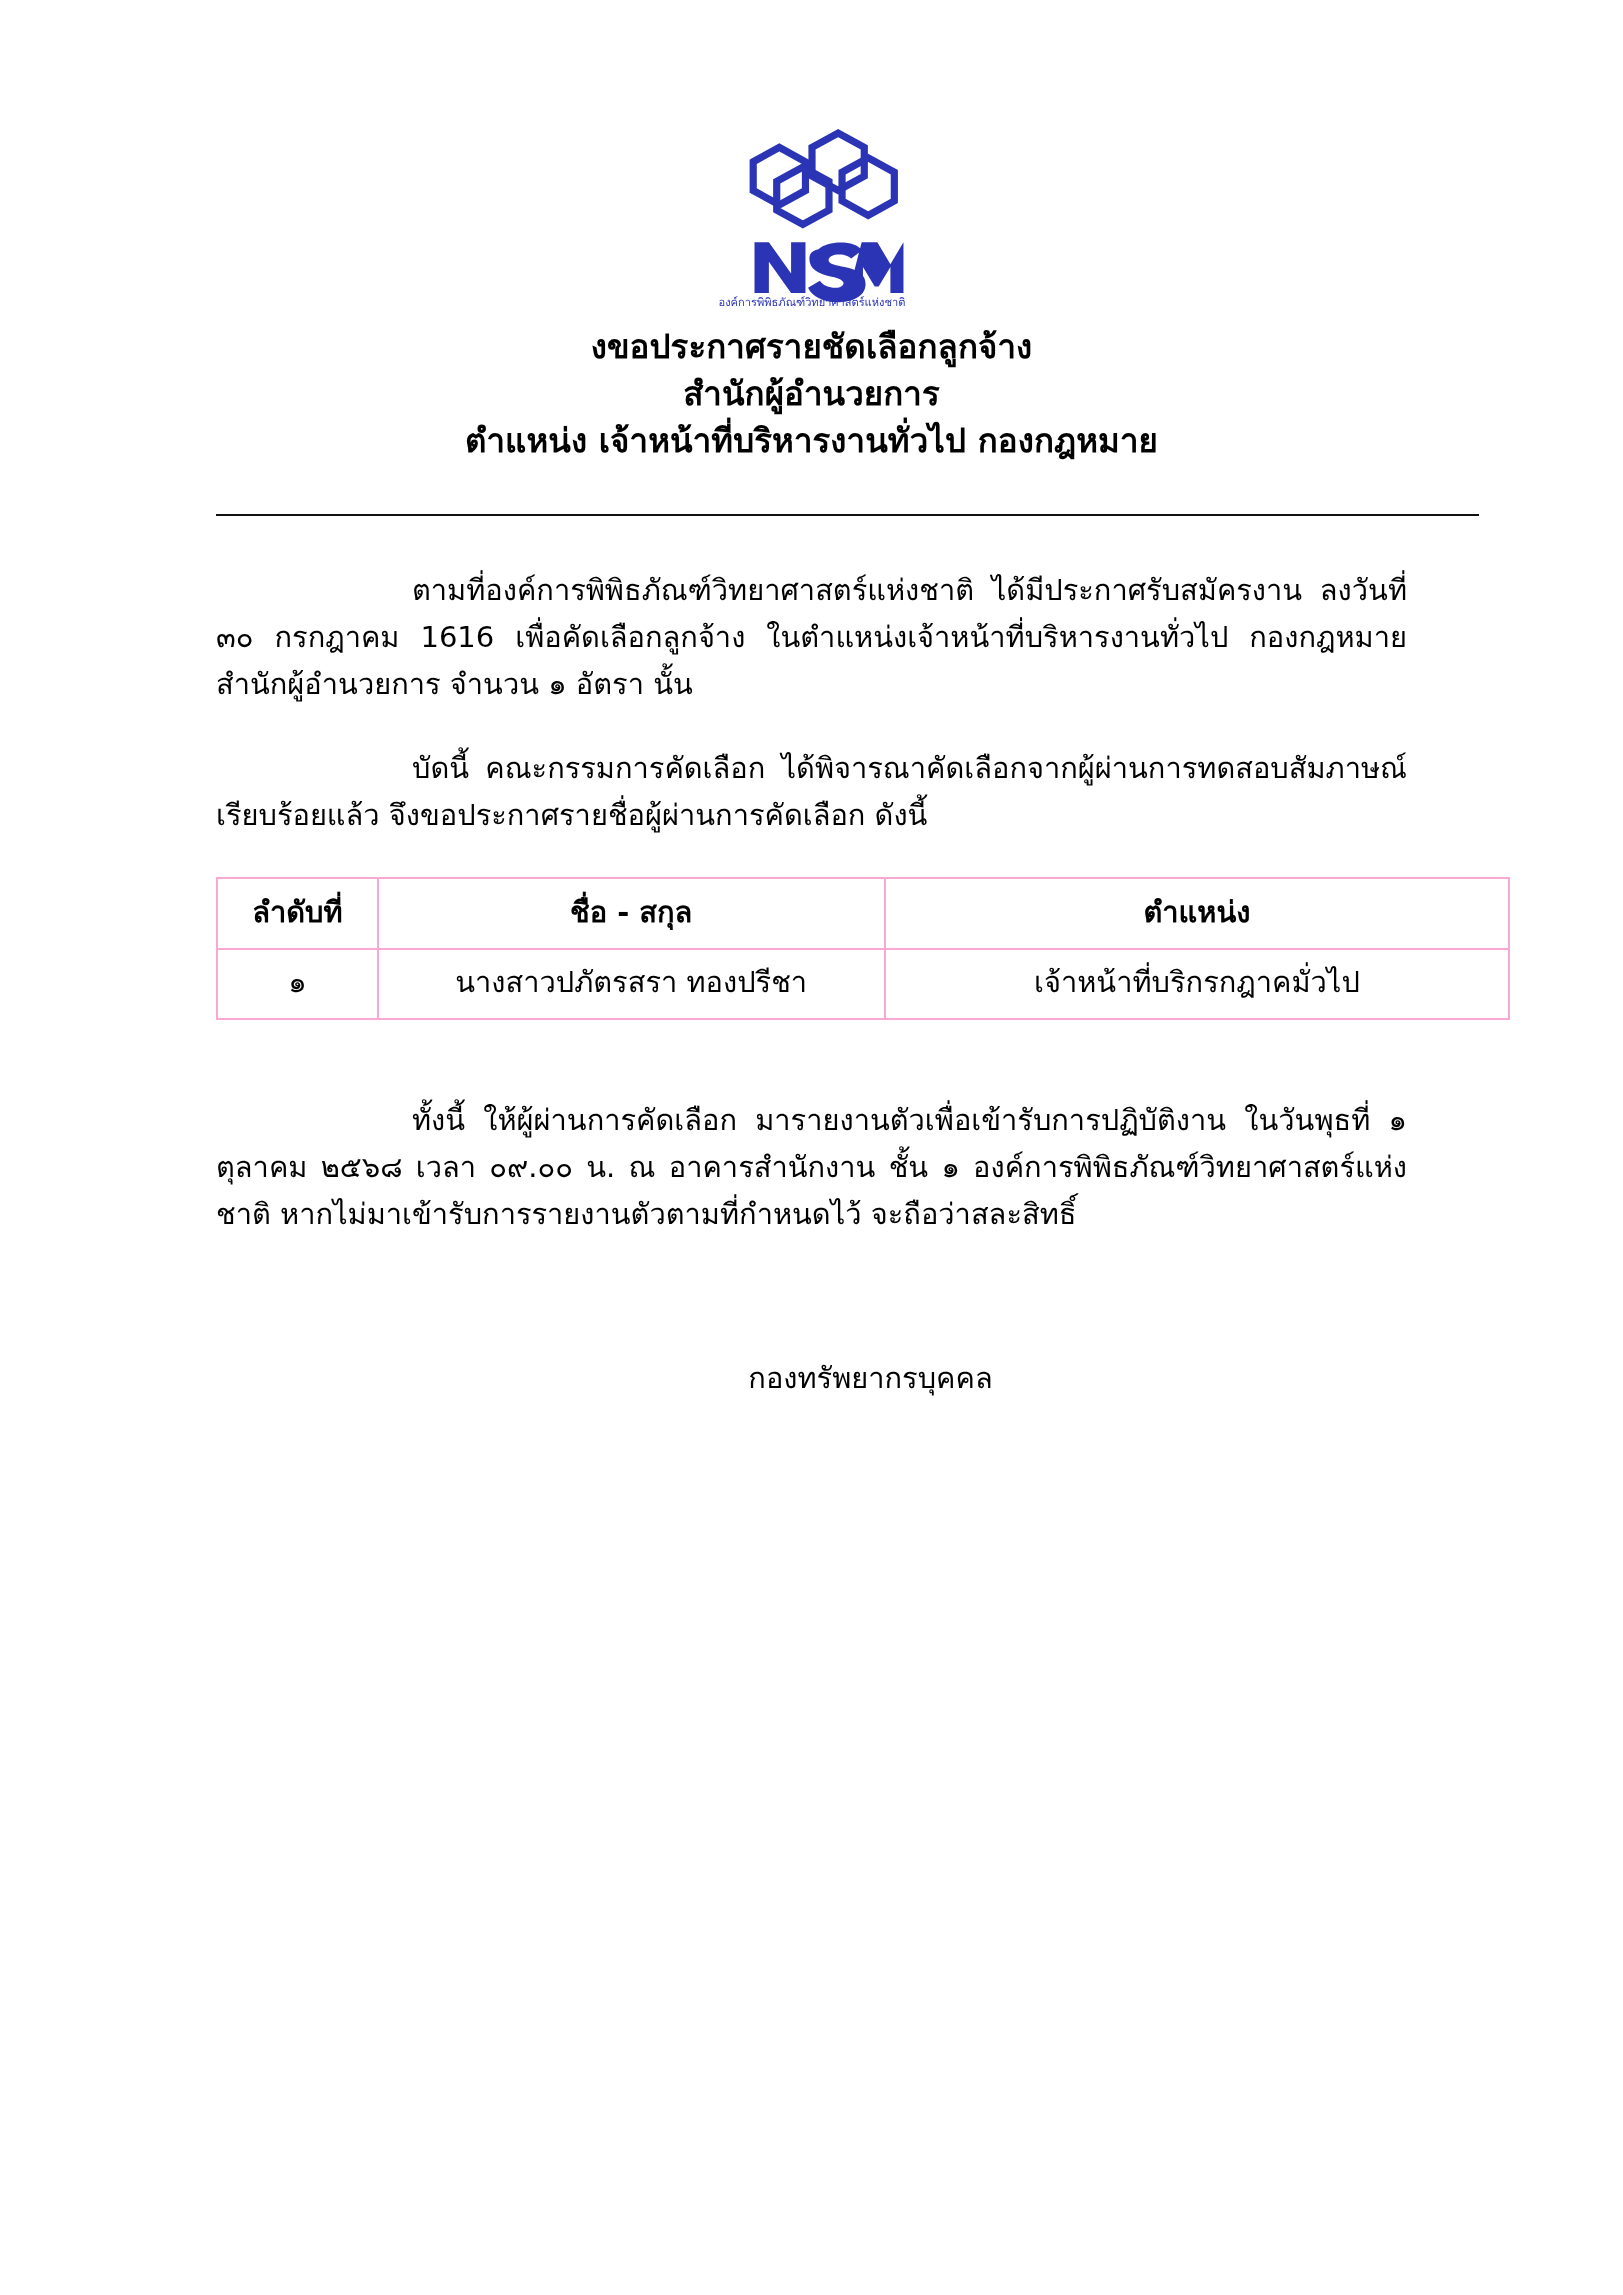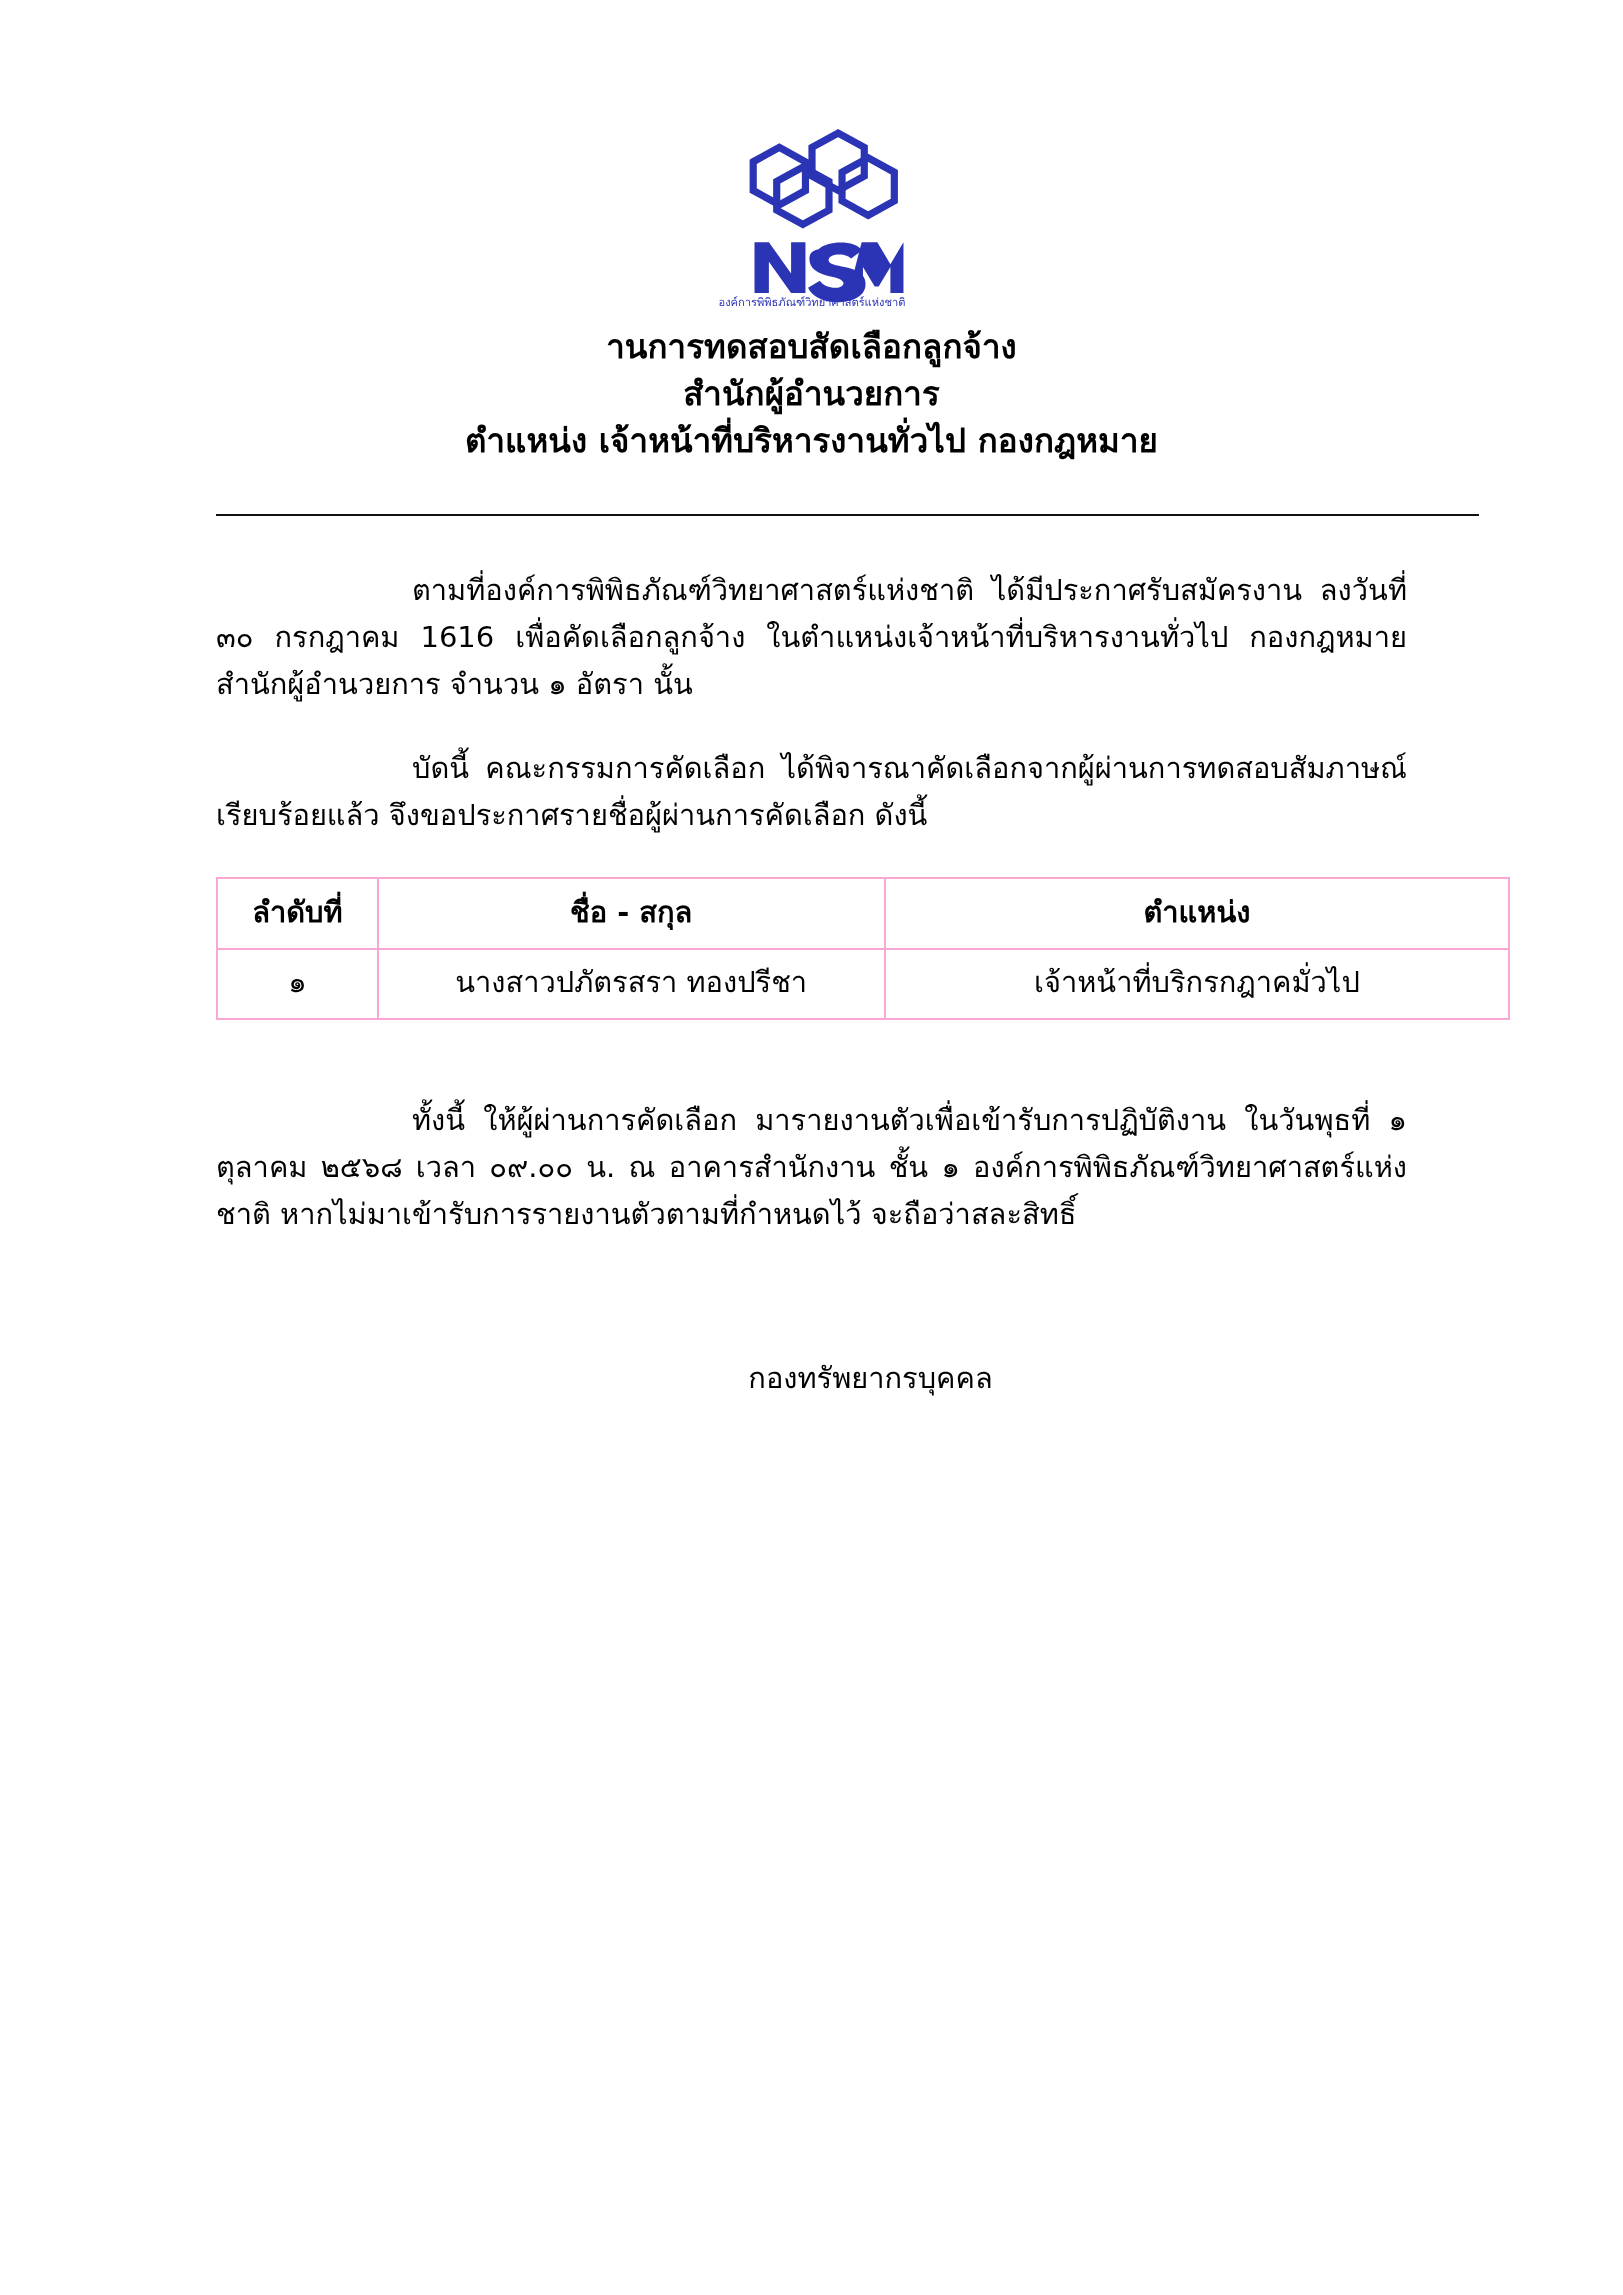--- a/index.html
+++ b/index.html
@@ -128,21 +128,21 @@
       <g fill="#2b34b5">
         <path d="M62 185 h22 l34 48 v-48 h22 v78 h-22 l-34 -48 v48 h-22 z"></path>
         <path d="M160 196 c14 -14 58 -14 66 2 l-16 12 c-8 -8 -30 -8 -34 0 c-4 8 10 10 24 13 c18 4 32 10 32 26 c0 20 -22 28 -44 28 c-20 0 -38 -8 -44 -22 l18 -11 c6 10 26 14 34 8 c6 -5 0 -11 -16 -14 c-22 -5 -34 -12 -34 -28 c0 -7 4 -12 14 -14 z"></path>
         <path d="M238 185 h24 l20 34 l20 -34 h0 v78 h-20 v-40 l-18 30 h-6 l-18 -30 v40 h-22 z" transform="translate(-12,0)"></path>
       </g>
       <text x="150" y="282" text-anchor="middle" font-size="17" fill="#2b34b5" font-family="&quot;DejaVu Sans&quot;, sans-serif">องค์การพิพิธภัณฑ์วิทยาศาสตร์แห่งชาติ</text>
     </svg>
   </div>
 
   <div class="heading">
-    <div class="line">านการทดสอบสัดเลือกลูกจ้าง</div>
+    <div class="line">งขอประกาศรายชัดเลือกลูกจ้าง</div>
     <div class="line">สำนักผู้อำนวยการ</div>
     <div class="line">ตำแหน่ง เจ้าหน้าที่บริหารงานทั่วไป กองกฎหมาย</div>
   </div>
 
   <div class="divider"></div>
 
   <div class="body">
     <p class="para">ตามที่องค์การพิพิธภัณฑ์วิทยาศาสตร์แห่งชาติ ได้มีประกาศรับสมัครงาน ลงวันที่ ๓๐ กรกฎาคม 1616 เพื่อคัดเลือกลูกจ้าง ในตำแหน่งเจ้าหน้าที่บริหารงานทั่วไป กองกฎหมาย สำนักผู้อำนวยการ จำนวน ๑ อัตรา นั้น</p>
     <p class="para">บัดนี้ คณะกรรมการคัดเลือก ได้พิจารณาคัดเลือกจากผู้ผ่านการทดสอบสัมภาษณ์เรียบร้อยแล้ว จึงขอประกาศรายชื่อผู้ผ่านการคัดเลือก ดังนี้</p>
   </div>

